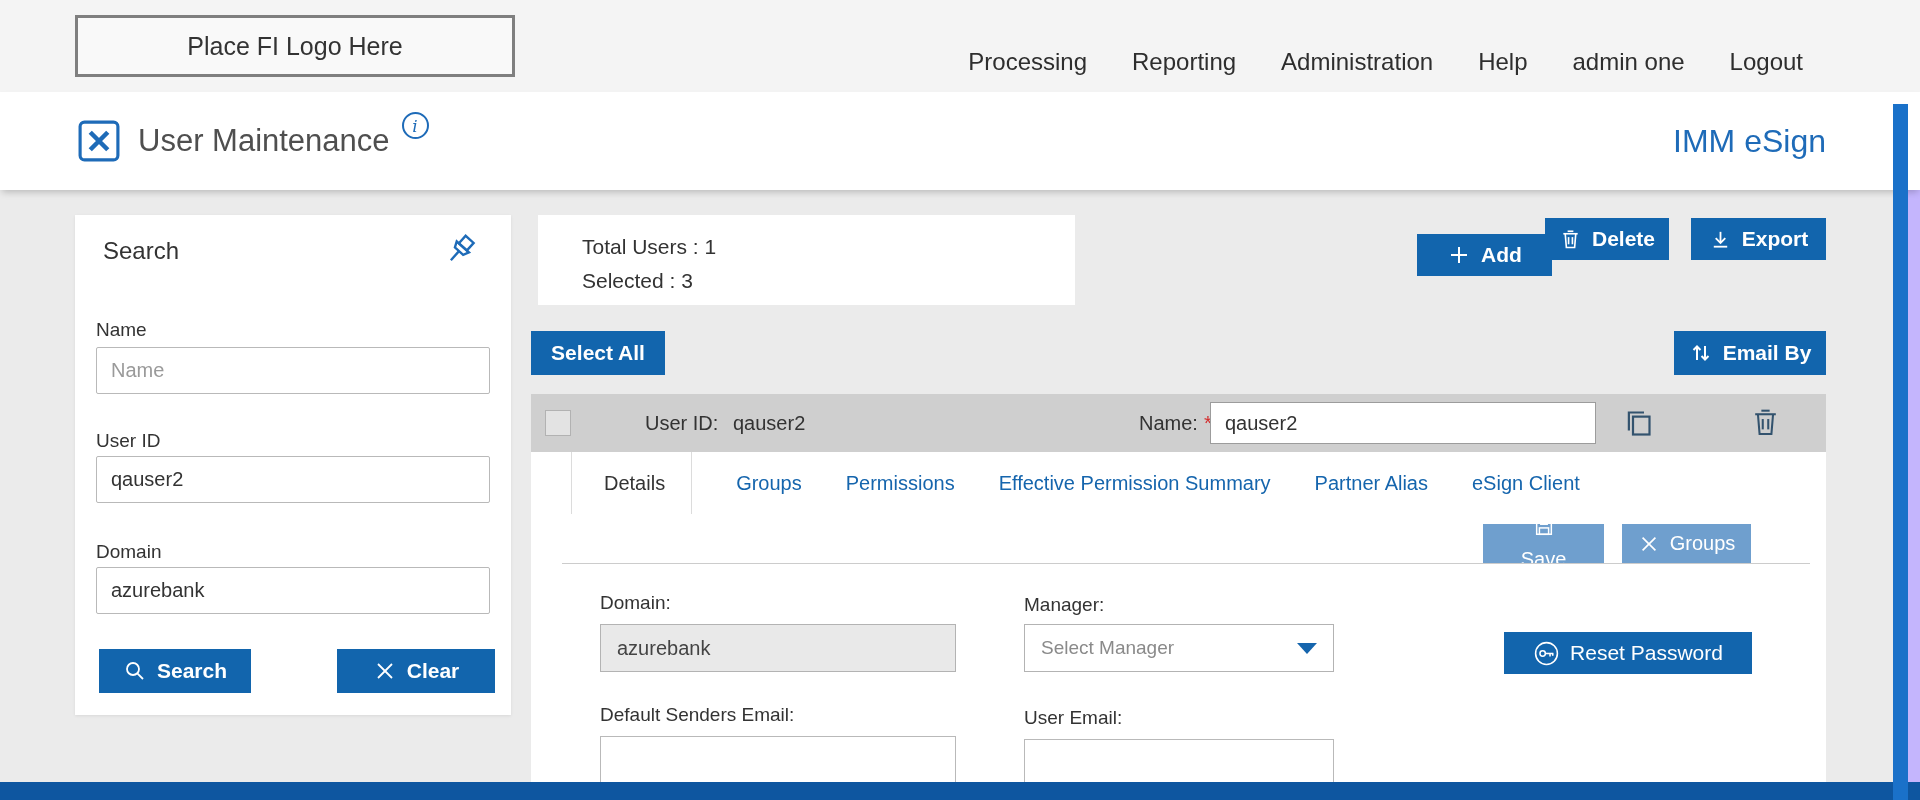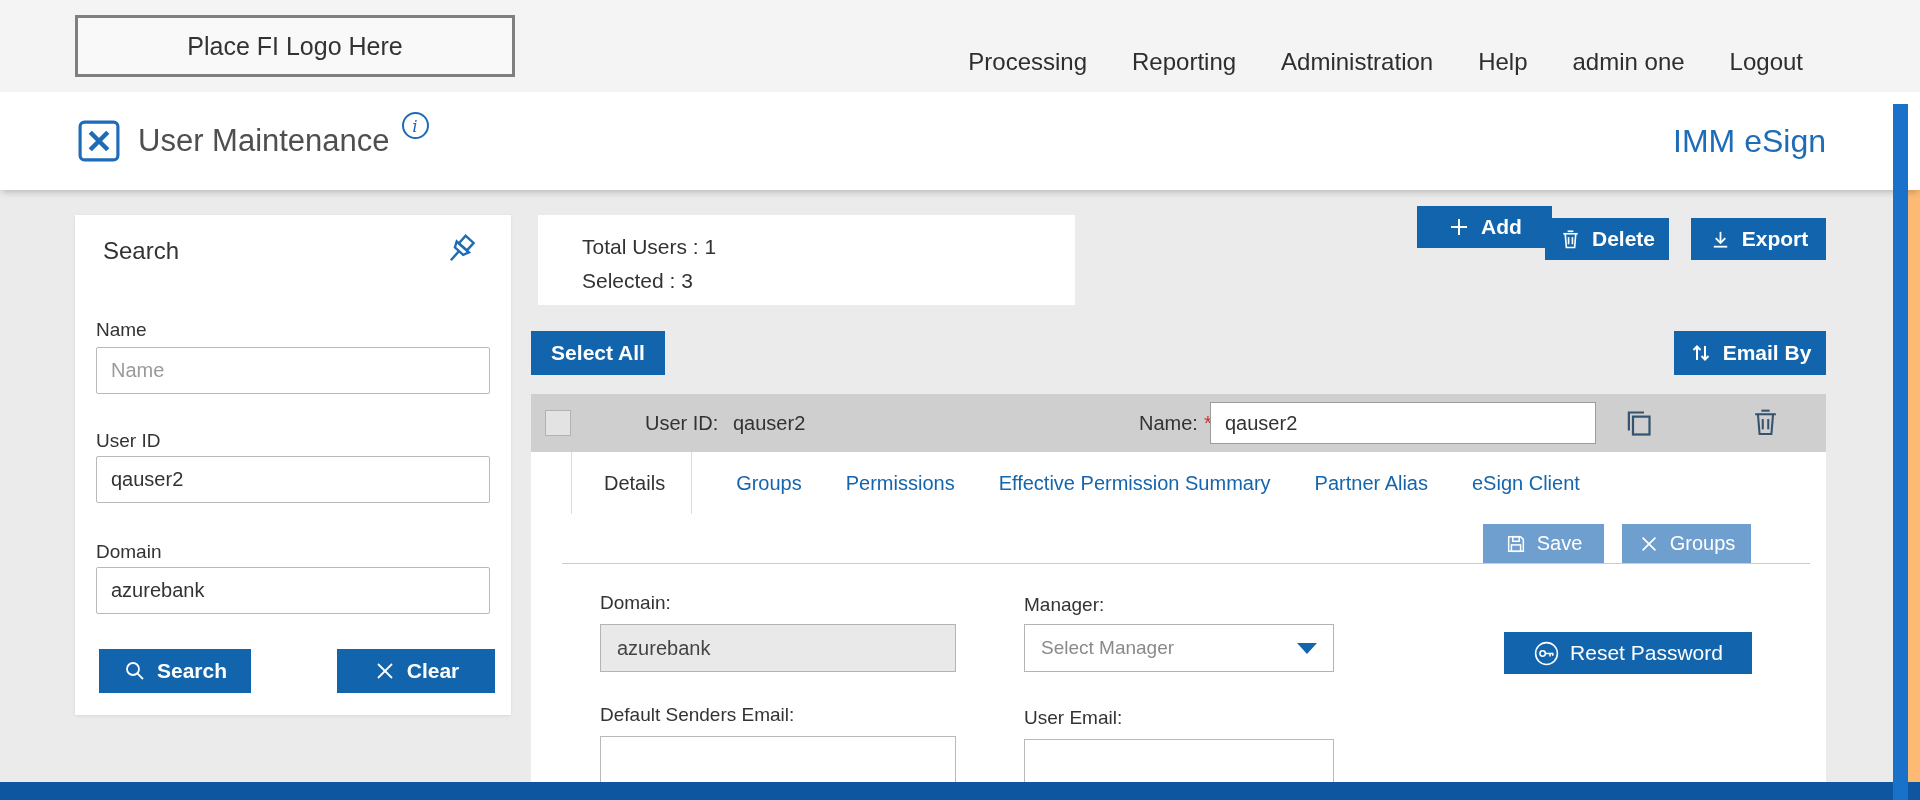--- a/index.html
+++ b/index.html
@@ -1,18 +1,18 @@
 <!DOCTYPE html>
 <html><head>
 <meta charset="utf-8">
 <style>
   * { margin:0; padding:0; box-sizing:border-box; }
   html,body { background:#fff; }
   body { font-family:"Liberation Sans", sans-serif; }
-  .page { position:relative; width:1920px; height:800px; background:#fdba74; overflow:hidden;text-decoration:underline; }
+  .page { position:relative; width:1920px; height:800px; background:#c4b5fd; overflow:hidden;text-decoration:underline; }
 
   
   .top-header { position:absolute; top:0; left:0; width:1920px; height:92px; background:#f4f4f4; }
   .logo-box { position:absolute; left:75px; top:15px; width:440px; height:62px; border:3px solid #7f7f7f;
               background:#f9f9f9; display:flex; align-items:center; justify-content:center;
               font-size:25px; color:#333; }
   .top-nav { position:absolute; right:117px; top:16px; height:92px; display:flex; align-items:center; gap:45px; }
   .nav-item { font-size:24px; color:#2e2e2e; text-decoration:none; cursor:pointer; white-space:nowrap; }
 
   
@@ -43,21 +43,21 @@
          gap:10px; font-size:21px; font-family:inherit; cursor:pointer; font-weight:bold; }
   .btn svg { flex:0 0 auto; }
   .search-btn { position:absolute; left:24px; top:434px; width:152px; height:44px; }
   .clear-btn  { position:absolute; right:16px; top:434px; width:158px; height:44px; }
 
   
   .summary-box { position:absolute; left:538px; top:25px; width:537px; height:90px; background:#fff;
                  padding:15px 0 0 44px; font-size:21px; color:#333; line-height:34px; }
 
   
-  .add-btn    { position:absolute; left:1417px; top:16px; width:135px; height:42px; }
+  .add-btn    { position:absolute; left:1417px; top:44px; width:135px; height:42px; }
   .delete-btn { position:absolute; left:1545px; top:28px; width:124px; height:42px; }
   .export-btn { position:absolute; left:1691px; top:28px; width:135px; height:42px; }
   .selectall-btn { position:absolute; left:531px; top:141px; width:134px; height:44px; }
   .sortby-btn    { position:absolute; left:1674px; top:141px; width:152px; height:44px; }
 
   
   .user-bar { position:absolute; left:531px; top:204px; width:1295px; height:58px; background:#cfcfcf; }
   .user-bar .bar-text { position:absolute; top:0; line-height:58px; font-size:20px; color:#333; }
   .row-checkbox { position:absolute; left:14px; top:16px; width:26px; height:26px; background:#e3e3e3;
                   border:1px solid #b2b2b2; cursor:pointer; }
@@ -68,21 +68,21 @@
   .icon-btn { position:absolute; background:none; border:none; cursor:pointer; color:#33536e; padding:0; }
   .copy-btn { left:1091px; top:13px; width:33px; height:33px; }
   .rowtrash-btn { left:1218px; top:12px; width:33px; height:33px; }
 
   
   .detail-panel { position:absolute; left:531px; top:262px; width:1295px; height:330px; background:#fff; overflow:hidden; }
   .tabs { position:absolute; top:0; left:0; right:0; height:62px; display:flex; align-items:center; padding-left:32px; gap:44px;margin-left:40px; }
   .tab { font-size:20px; color:#1565ad; cursor:pointer; white-space:nowrap; }
   .tab.active { color:#333; height:62px; display:flex; align-items:center; padding:0 26px;
                 border-left:1px solid #dcdcdc; border-right:1px solid #dcdcdc; margin-left:-32px; padding-left:32px; }
-  .save-btn   { position:absolute; left:952px;  top:72px; width:121px; height:39px; background:#6f9fce; font-size:20px; font-weight:normal; }
+  .save-btn   { position:absolute; left:952px;  top:72px; width:121px; height:39px; background:#6f9fce; font-size:20px; font-weight:normal;flex-direction:column; }
   .cancel-btn { position:absolute; left:1091px; top:72px; width:129px; height:39px; background:#6f9fce; font-size:20px; font-weight:normal; }
   .separator { position:absolute; top:111px; left:31px; width:1248px; height:1px; background:#ccc; }
 
   .form-label { position:absolute; font-size:19px; color:#333; }
   .domain-label { left:69px; top:140px; }
   .domain-input { position:absolute; left:69px; top:172px; width:356px; height:48px; background:#e9e9e9;
                   border:1px solid #b3b3b3; font-size:20px; color:#444; padding:0 16px; font-family:inherit; }
   .manager-label { left:493px; top:142px; }
   .manager-select { position:absolute; left:493px; top:172px; width:310px; height:48px; background:#fff;
                     border:1px solid #b3b3b3; display:flex; align-items:center; justify-content:space-between;

